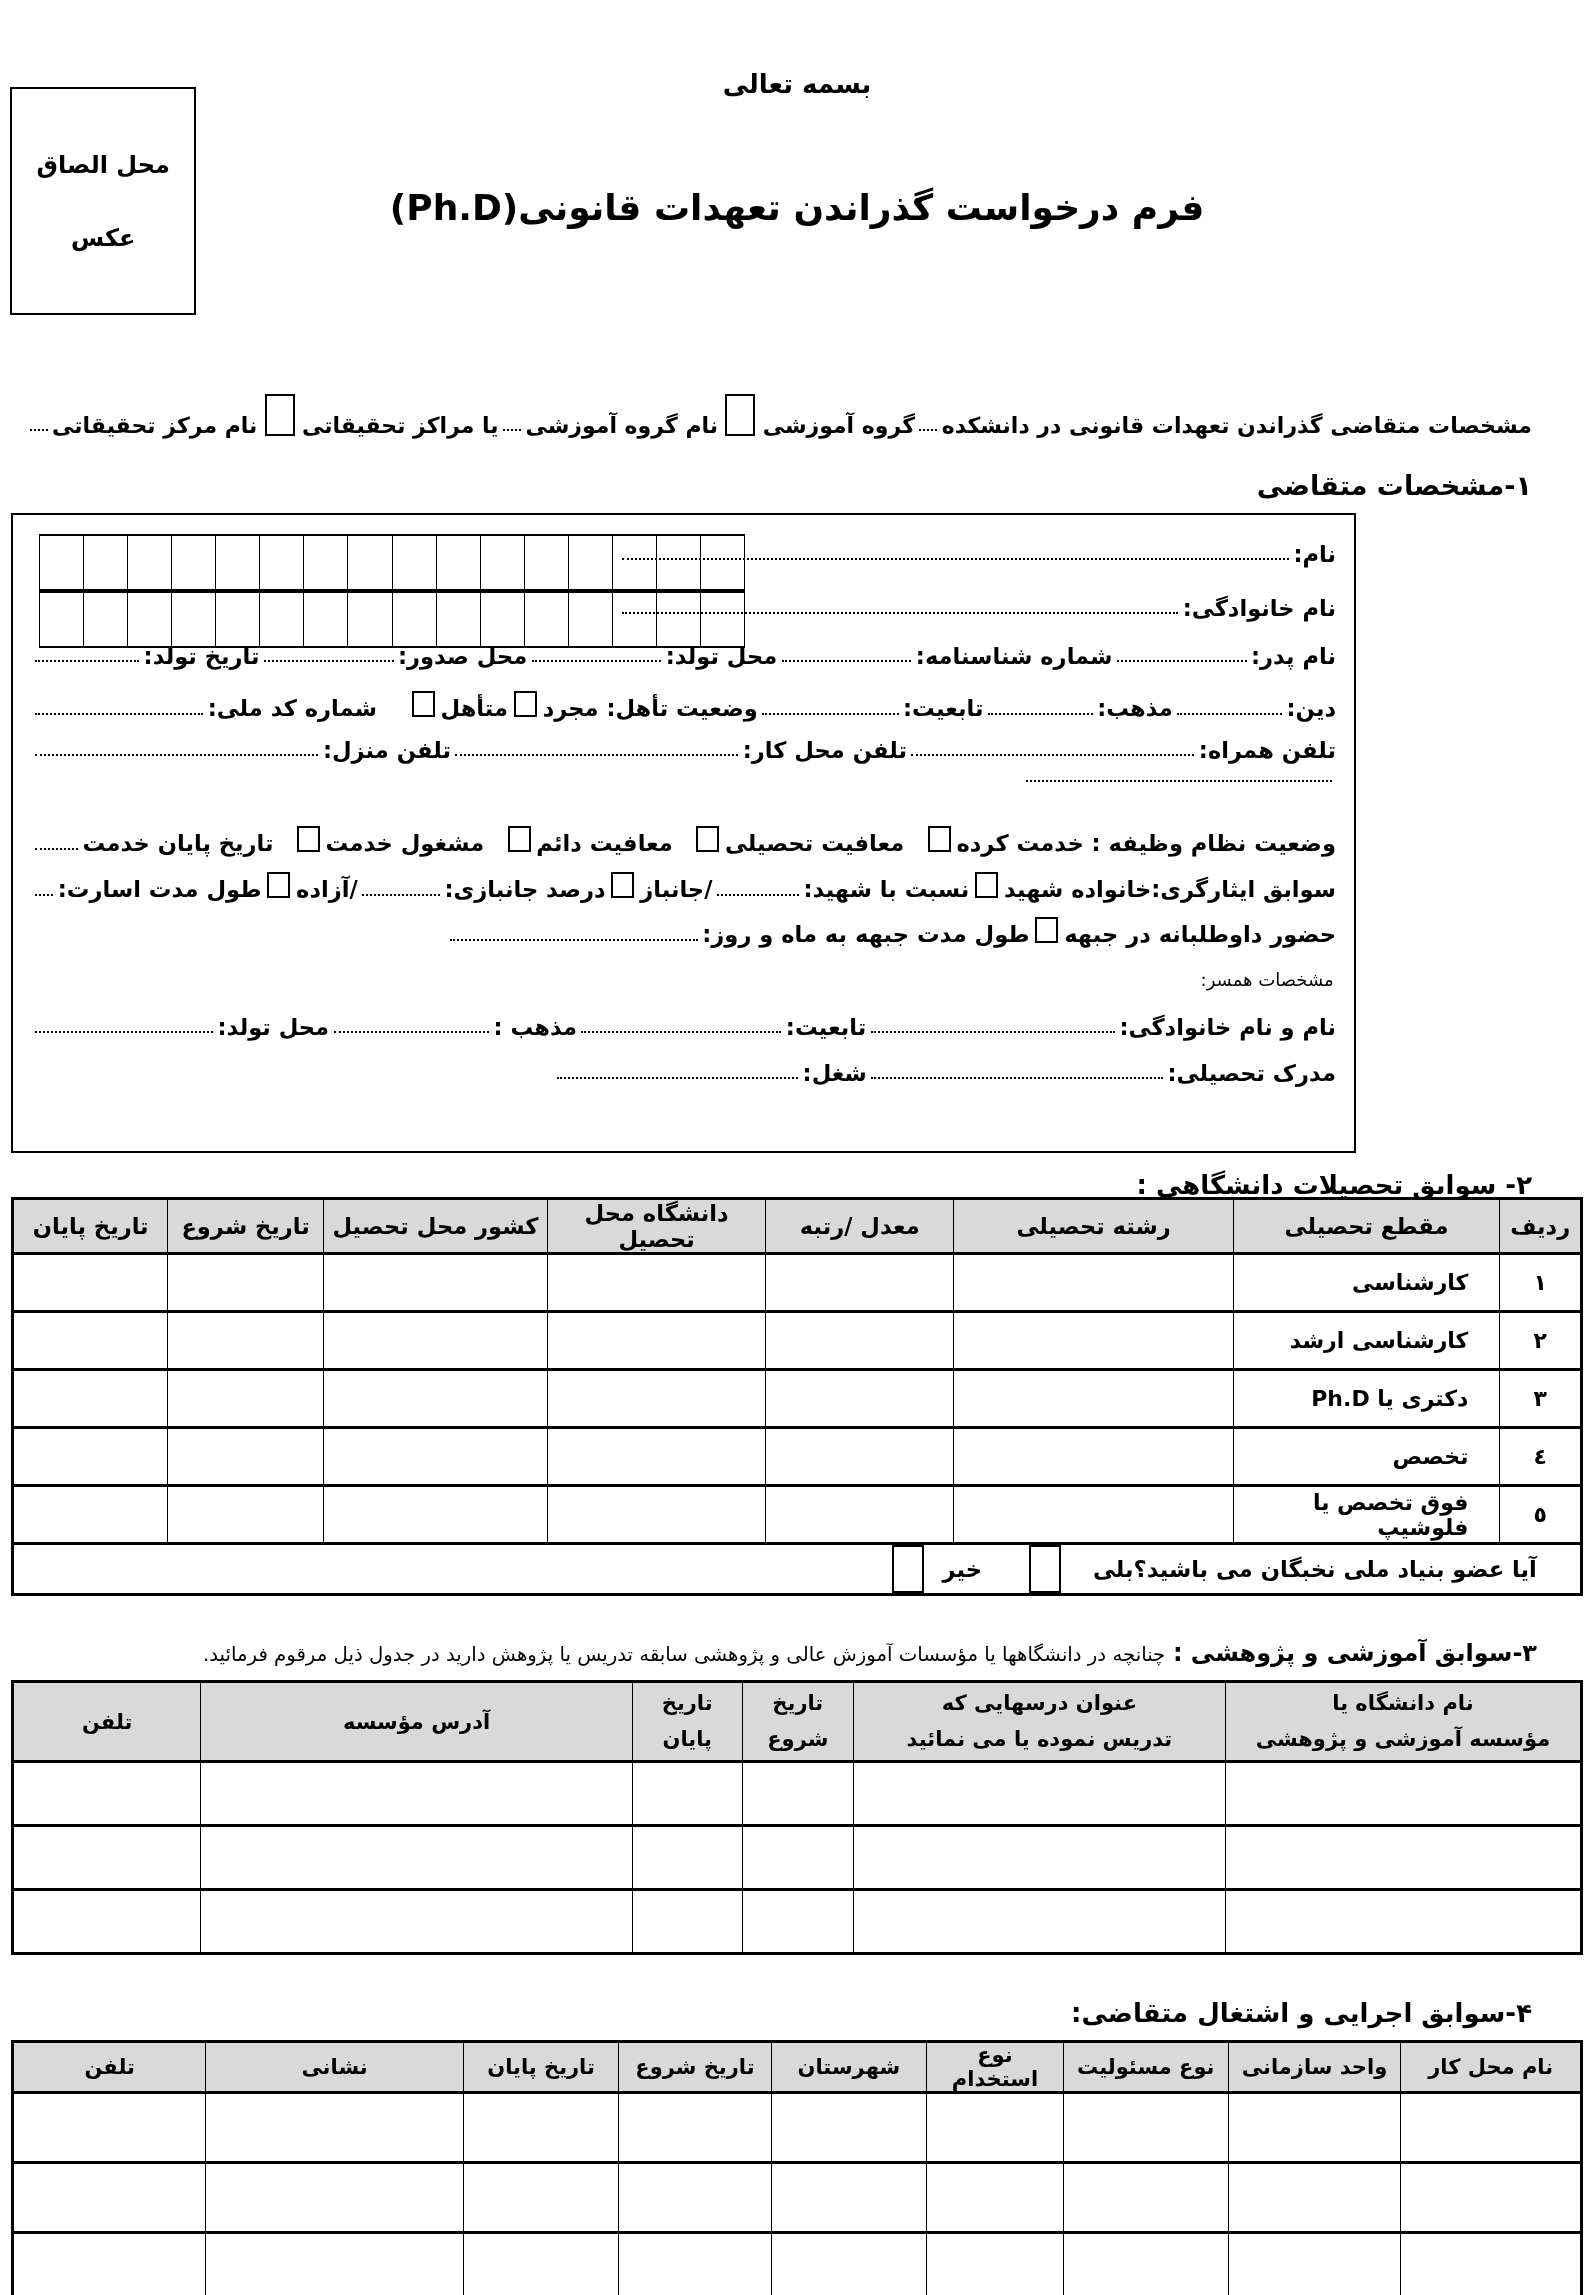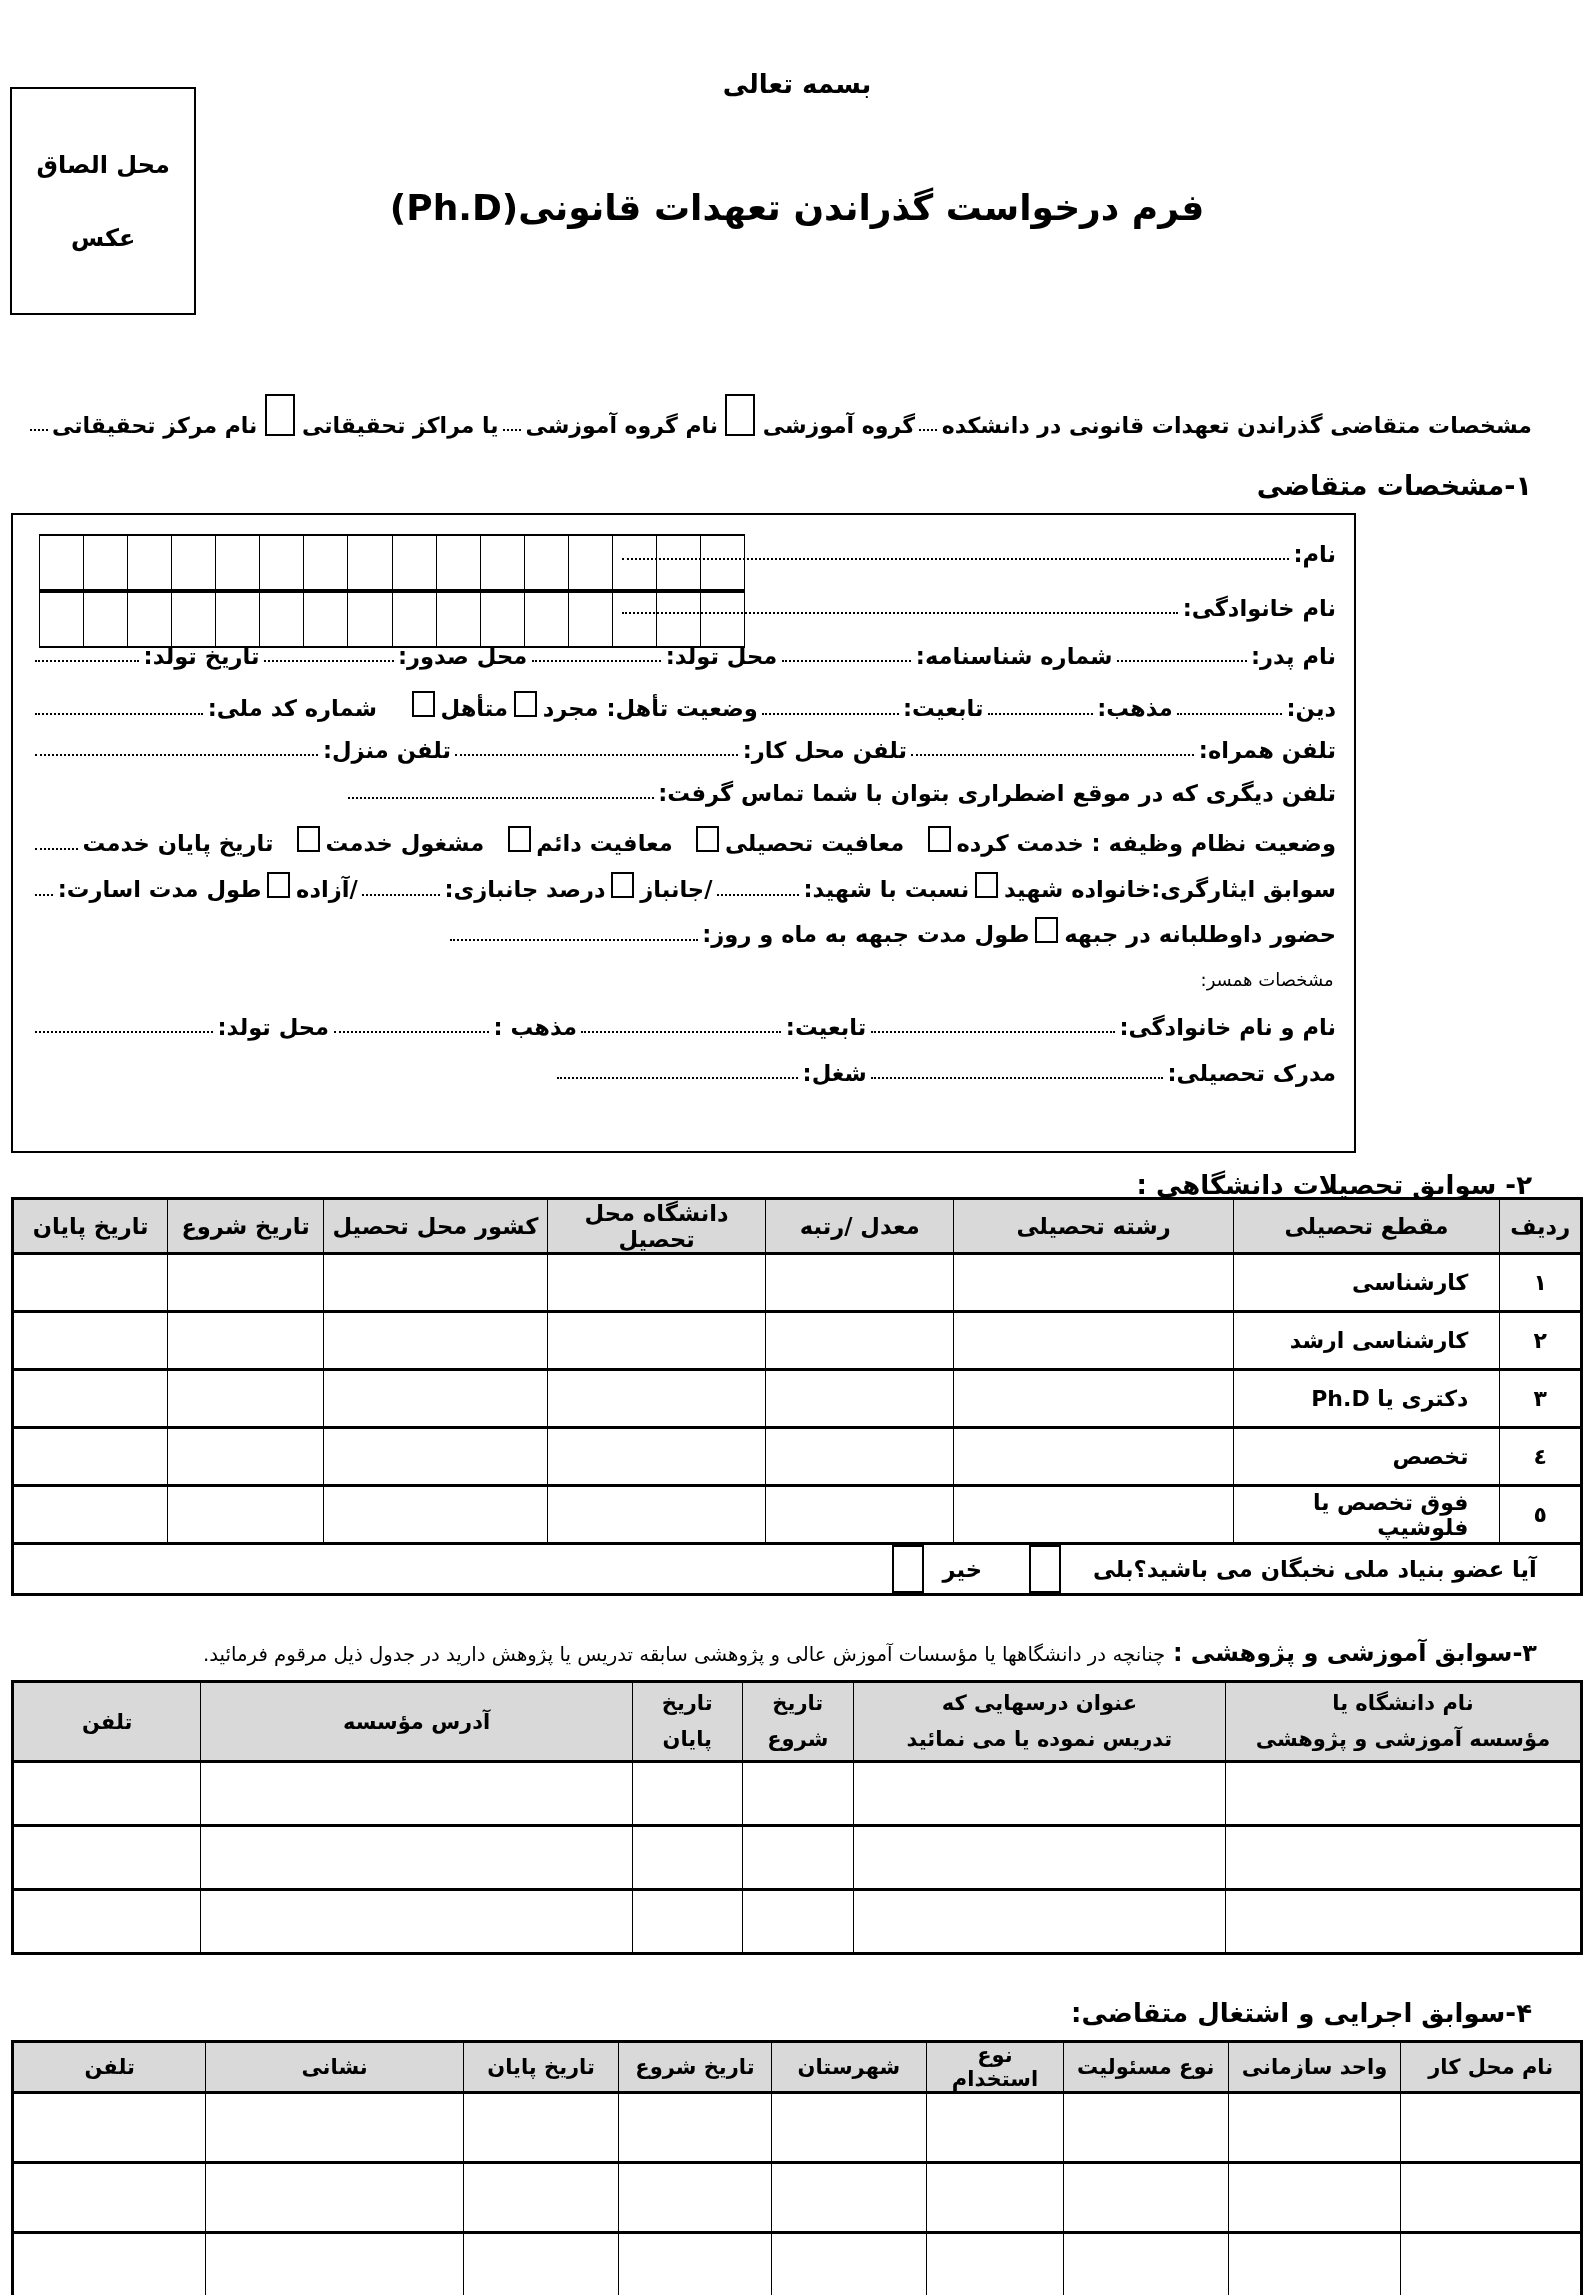--- a/index.html
+++ b/index.html
@@ -166,21 +166,20 @@
     <div class="fline" style="top:222px;">
       <span class="lb">تلفن همراه:</span>
       <i class="dots f2"></i>
       <span class="lb">تلفن محل کار:</span>
       <i class="dots f2"></i>
       <span class="lb">تلفن منزل:</span>
       <i class="dots f2"></i>
     </div>
 
     <div class="fline" style="top:265px;">
-      <span class="lb">تلفن دیگری که در موقع اضطراری بتوان با شما تماس گرفت:</span>
       <i class="dots w420"></i>
       <i class="sp"></i>
     </div>
 
     <div class="fline" style="top:311px;">
       <span class="lb">وضعیت نظام وظیفه : خدمت کرده</span>
       <i class="cb"></i>
       <i class="gap24"></i>
       <span class="lb">معافیت تحصیلی</span>
       <i class="cb"></i>

